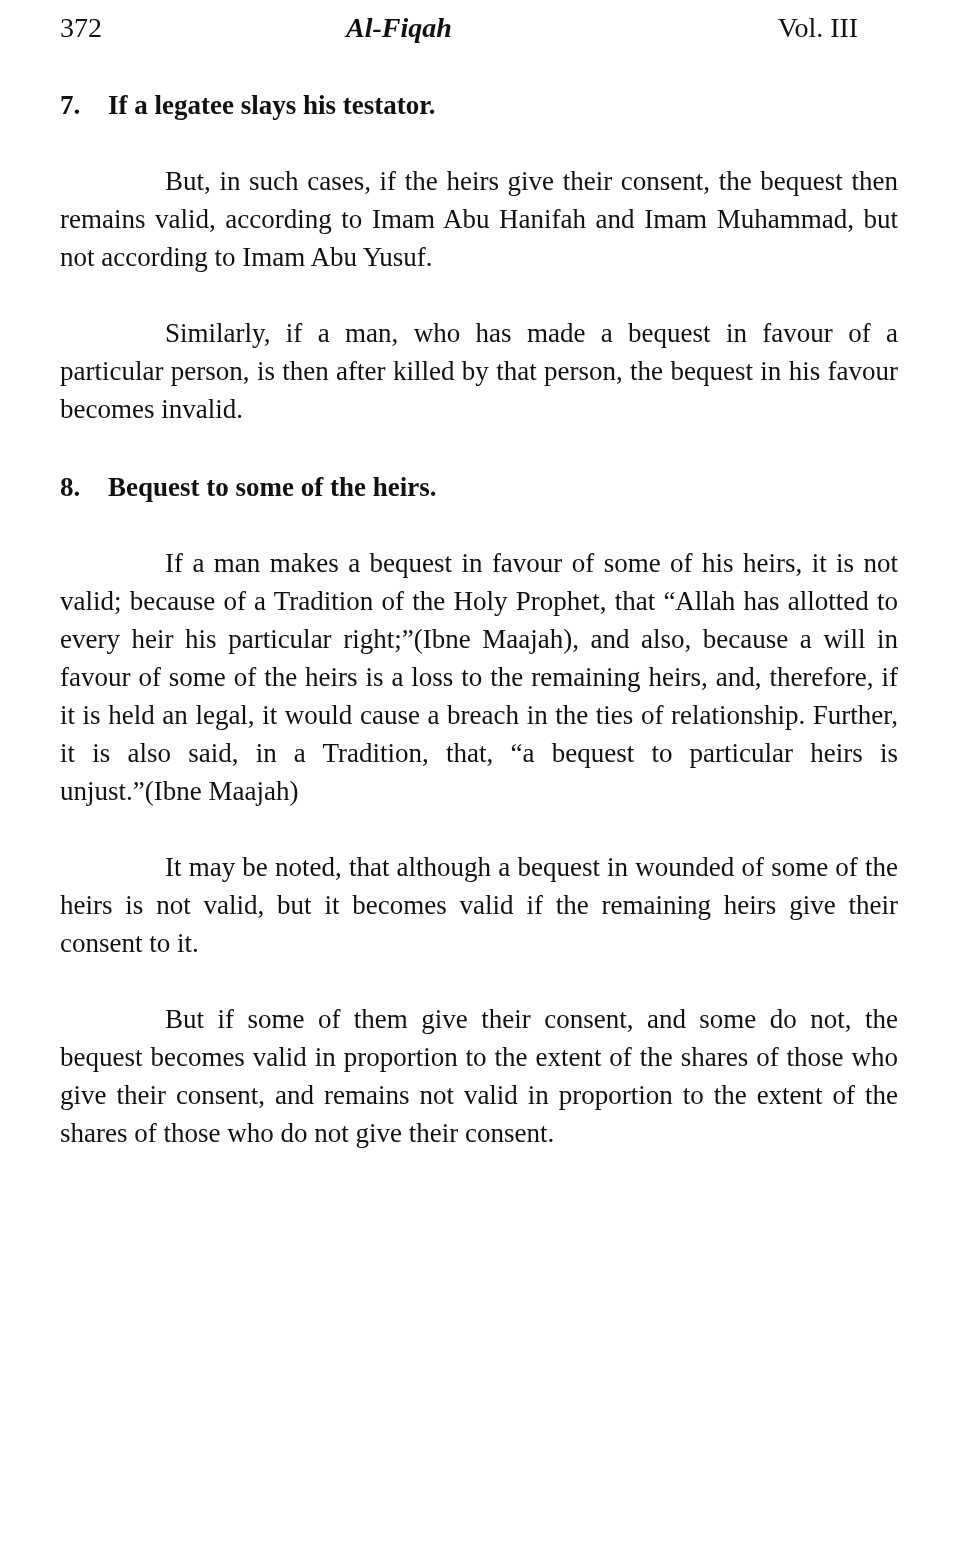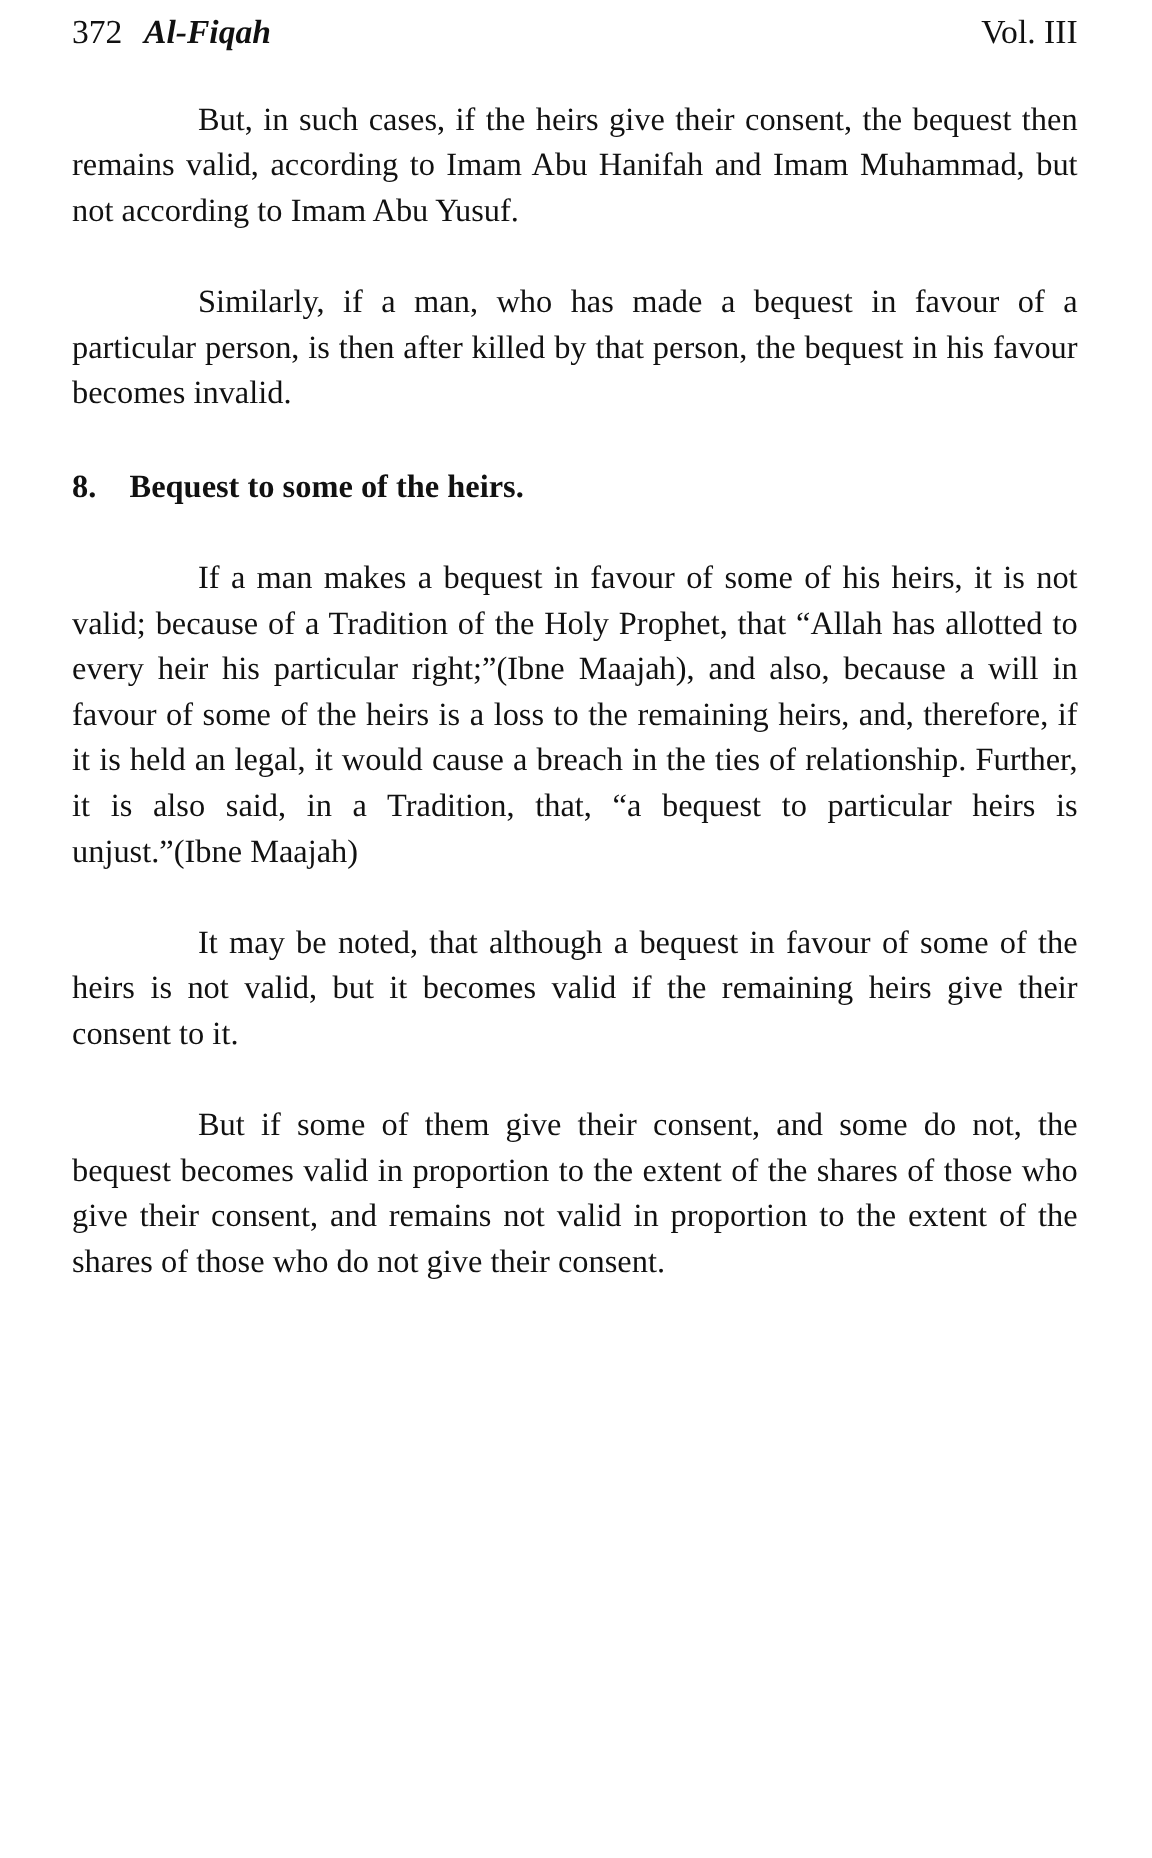--- a/index.html
+++ b/index.html
@@ -25,29 +25,29 @@
     font-size: 28px;
     line-height: 36px;
     margin-bottom: 34px;
   }
   .page-header .page-number {
     min-width: 120px;
     text-align: left;
   }
   .page-header .book-title {
     flex: 1;
-    text-align: left;
+    text-align: center;
     font-weight: bold;
     font-style: italic;
     
     transform: translateX(-60px);
   }
   .page-header .volume {
     min-width: 160px;
-    text-align: right;
+    text-align: center;
     font-family: Liberation Serif, serif;
   }
   .body-text {
     font-size: 27px;
     line-height: 38px;
     text-align: justify;
   }
   .body-text p {
     margin: 0;
   }
@@ -77,30 +77,33 @@
 
   <div class="page-header">
     <span class="page-number">372</span>
     <span class="book-title">Al-Fiqah</span>
     <span class="volume">Vol. III</span>
   </div>
 
   <div class="body-text">
 
 
+    <h2 class="section-heading">
+      <span class="sec-number">7.</span><span>If a legatee slays his testator.</span>
+    </h2>
 
     <p class="indent">But, in such cases, if the heirs give their consent, the bequest then remains valid, according to Imam Abu Hanifah and Imam Muhammad, but not according to Imam Abu Yusuf.</p>
 
     <p class="indent">Similarly, if a man, who has made a bequest in favour of a particular person, is then after killed by that person, the bequest in his favour becomes invalid.</p>
 
     <h2 class="section-heading">
       <span class="sec-number">8.</span><span>Bequest to some of the heirs.</span>
     </h2>
 
     <p class="indent">If a man makes a bequest in favour of some of his heirs, it is not valid; because of a Tradition of the Holy Prophet, that “Allah has allotted to every heir his particular right;”(Ibne Maajah), and also, because a will in favour of some of the heirs is a loss to the remaining heirs, and, therefore, if it is held an legal, it would cause a breach in the ties of relationship. Further, it is also said, in a Tradition, that, “a bequest to particular heirs is unjust.”(Ibne Maajah)</p>
 
-    <p class="indent">It may be noted, that although a bequest in favour of some of the heirs is not valid, but it becomes valid if the remaining heirs give their consent to it.</p>
+    <p class="indent">It may be noted, that although a bequest in wounded of some of the heirs is not valid, but it becomes valid if the remaining heirs give their consent to it.</p>
 
     <p class="indent">But if some of them give their consent, and some do not, the bequest becomes valid in proportion to the extent of the shares of those who give their consent, and remains not valid in proportion to the extent of the shares of those who do not give their consent.</p>
 
   </div>
 
 </div>
 
 </body></html>

